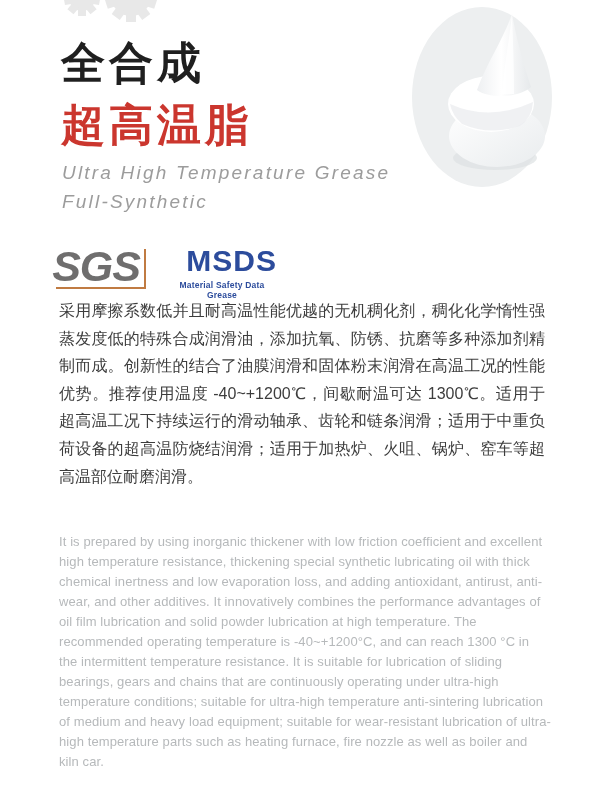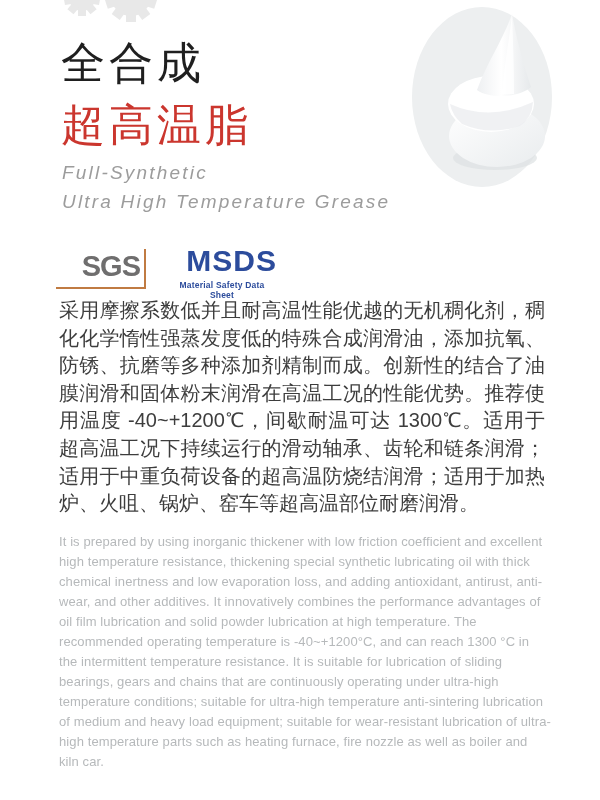--- a/index.html
+++ b/index.html
@@ -9,44 +9,44 @@
     background:#ffffff;
     overflow:hidden;
     font-family:"Liberation Sans", sans-serif;
   }
   
   .gears{position:absolute;left:55px;top:0;}
   
   .product-visual{position:absolute;left:390px;top:0;}
   
   .title{position:absolute;left:61px;top:36px;
-    font-size:44px;font-weight:400;letter-spacing:4px;line-height:54px;
+    font-size:44px;font-weight:700;letter-spacing:4px;line-height:54px;
     color:#1f1f1f;}
   .title .red{color:#cb362e;margin-top:8px;}
   .title div{white-space:nowrap;}
   .subtitle{position:absolute;left:62px;top:158px;
     font-size:19px;font-style:italic;color:#9c9c9c;
     letter-spacing:2.2px;line-height:29px;}
   
   .logo-row{position:absolute;left:58px;top:243px;height:52px;width:484px;}
   .sgs{position:absolute;left:0;top:4px;width:88px;height:42px;}
   .sgs .txt{position:absolute;right:6px;top:0;
-    font-size:29px;font-weight:700;letter-spacing:-1px;color:#6f6e6e;
-    font-stretch:condensed;line-height:38px;}
+    font-size:43px;font-weight:700;letter-spacing:-1px;color:#6f6e6e;
+    font-stretch:condensed;line-height:38px;font-style:italic;}
   .sgs .hline{position:absolute;left:-2px;bottom:0;width:90px;height:2px;background:#c07b42;}
   .sgs .vline{position:absolute;right:0;top:2px;width:2px;height:40px;background:#c07b42;}
   .msds{position:absolute;left:109px;top:0;width:110px;text-align:center;}
   .msds .txt{font-size:30px;font-weight:700;color:#2c4c9c;letter-spacing:1px;line-height:36px;text-align:right;}
   .msds .cap{font-size:8.5px;font-weight:700;color:#2c4c9c;letter-spacing:0.2px;margin-top:1px;}
   .rohs{position:absolute;left:241px;top:3px;
     font-family:"Liberation Serif", serif;
     font-size:40px;color:#5a675c;letter-spacing:1px;line-height:42px;}
   
   .desc-cn{position:absolute;left:59px;top:297px;width:486px;
-    font-size:20px;line-height:27.6px;color:#3d3d3d;
+    font-size:16px;line-height:27.6px;color:#3d3d3d;
     text-align:justify;text-justify:inter-ideograph;}
   .desc-en{position:absolute;left:59px;top:532px;width:492px;
     font-size:13px;line-height:20px;color:#b6b9bb;letter-spacing:0.1px;}
 </style>
 </head>
 <body>
 
 <div class="page">
 
   <svg class="gears" width="130" height="32" viewBox="0 0 130 32">
@@ -105,33 +105,33 @@
     <path d="M 122 14 C 113 40 97 62 87 90 C 99 99 129 98 141 87 C 132 60 126 36 122 14 Z" fill="url(#gCone)"></path>
     <path d="M 122 14 C 119 42 114 66 112 94 L 124 94 C 124 66 123 40 122 14 Z" fill="#ffffff" opacity="0.8"></path>
   </svg>
 
   <div class="title">
     <div>全合成</div>
     <div class="red">超高温脂</div>
   </div>
 
   <div class="subtitle">
+    <div>Ultra High Temperature Grease</div>
     <div>Full-Synthetic</div>
-    <div>Ultra High Temperature Grease</div>
   </div>
 
   <div class="logo-row">
     <div class="sgs">
       <div class="txt">SGS</div>
       <div class="hline"></div>
       <div class="vline"></div>
     </div>
     <div class="msds">
       <div class="txt">MSDS</div>
-      <div class="cap">Material Safety Data Sheet</div>
+      <div class="cap">Material Safety Data Grease</div>
     </div>
   </div>
 
   <div class="desc-cn">采用摩擦系数低并且耐高温性能优越的无机稠化剂，稠化化学惰性强蒸发度低的特殊合成润滑油，添加抗氧、防锈、抗磨等多种添加剂精制而成。创新性的结合了油膜润滑和固体粉末润滑在高温工况的性能优势。推荐使用温度 -40~+1200℃，间歇耐温可达 1300℃。适用于超高温工况下持续运行的滑动轴承、齿轮和链条润滑；适用于中重负荷设备的超高温防烧结润滑；适用于加热炉、火咀、锅炉、窑车等超高温部位耐磨润滑。</div>
 
   <div class="desc-en">It is prepared by using inorganic thickener with low friction coefficient and excellent high temperature resistance, thickening special synthetic lubricating oil with thick chemical inertness and low evaporation loss, and adding antioxidant, antirust, anti-wear, and other additives. It innovatively combines the performance advantages of oil film lubrication and solid powder lubrication at high temperature. The recommended operating temperature is -40~+1200°C, and can reach 1300 °C in the intermittent temperature resistance. It is suitable for lubrication of sliding bearings, gears and chains that are continuously operating under ultra-high temperature conditions; suitable for ultra-high temperature anti-sintering lubrication of medium and heavy load equipment; suitable for wear-resistant lubrication of ultra-high temperature parts such as heating furnace, fire nozzle as well as boiler and kiln car.</div>
 
 </div>
 
 </body></html>

